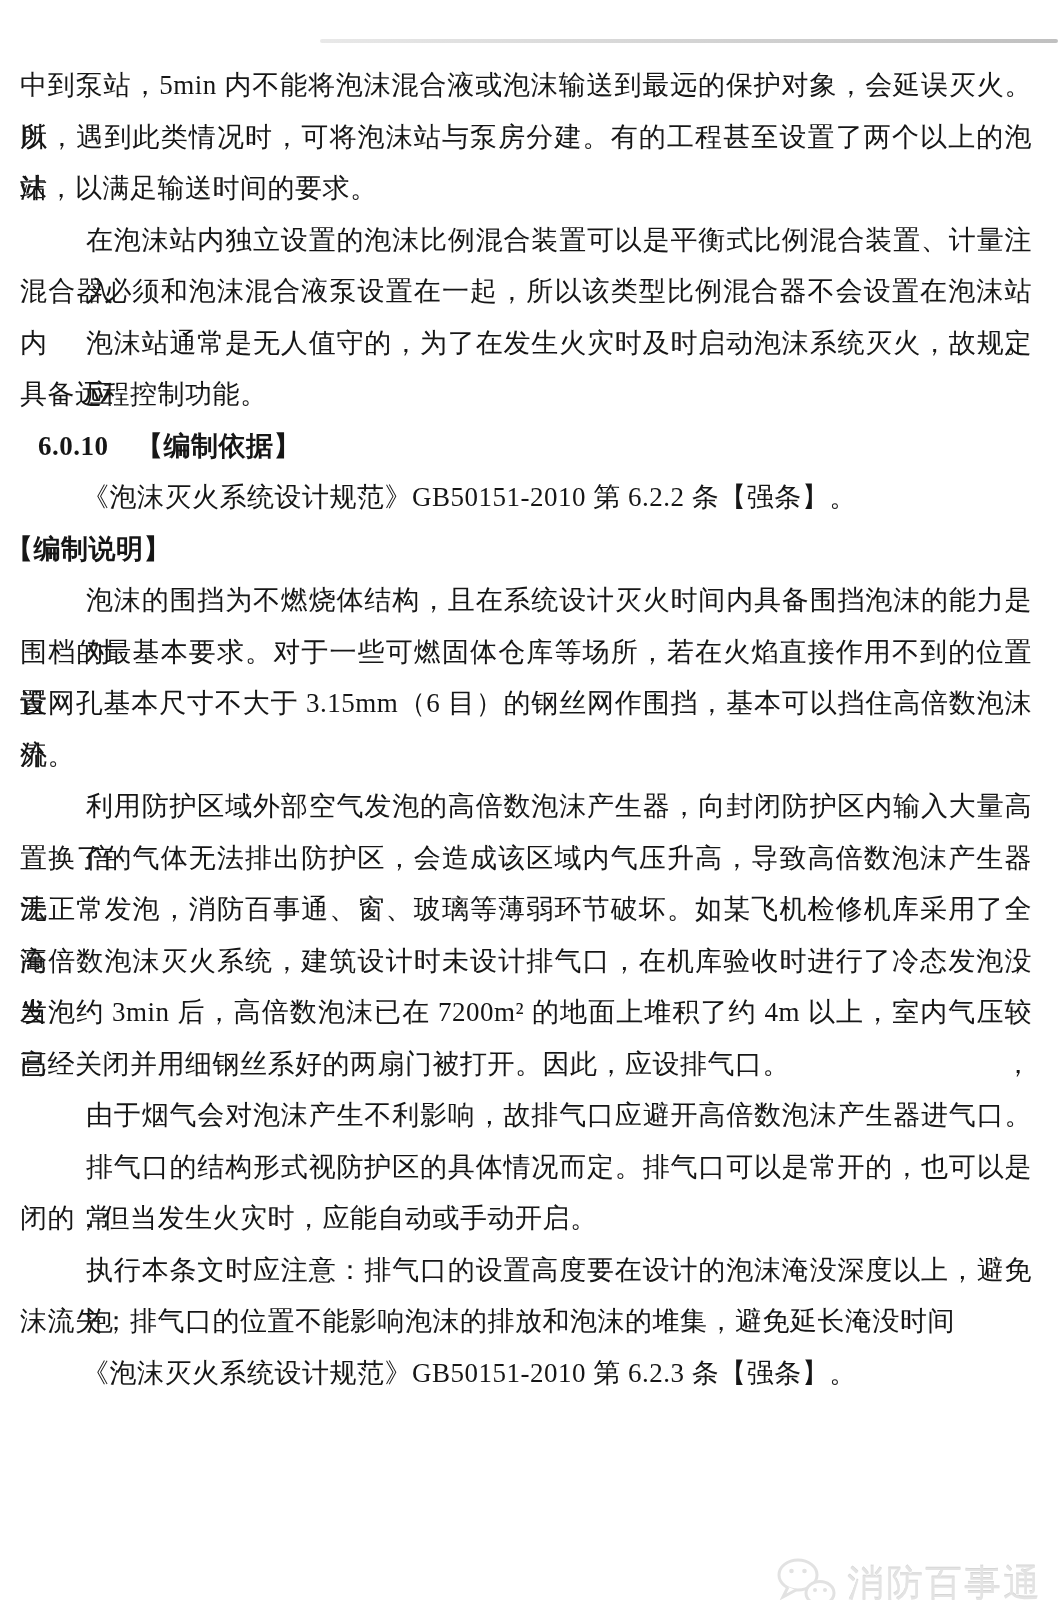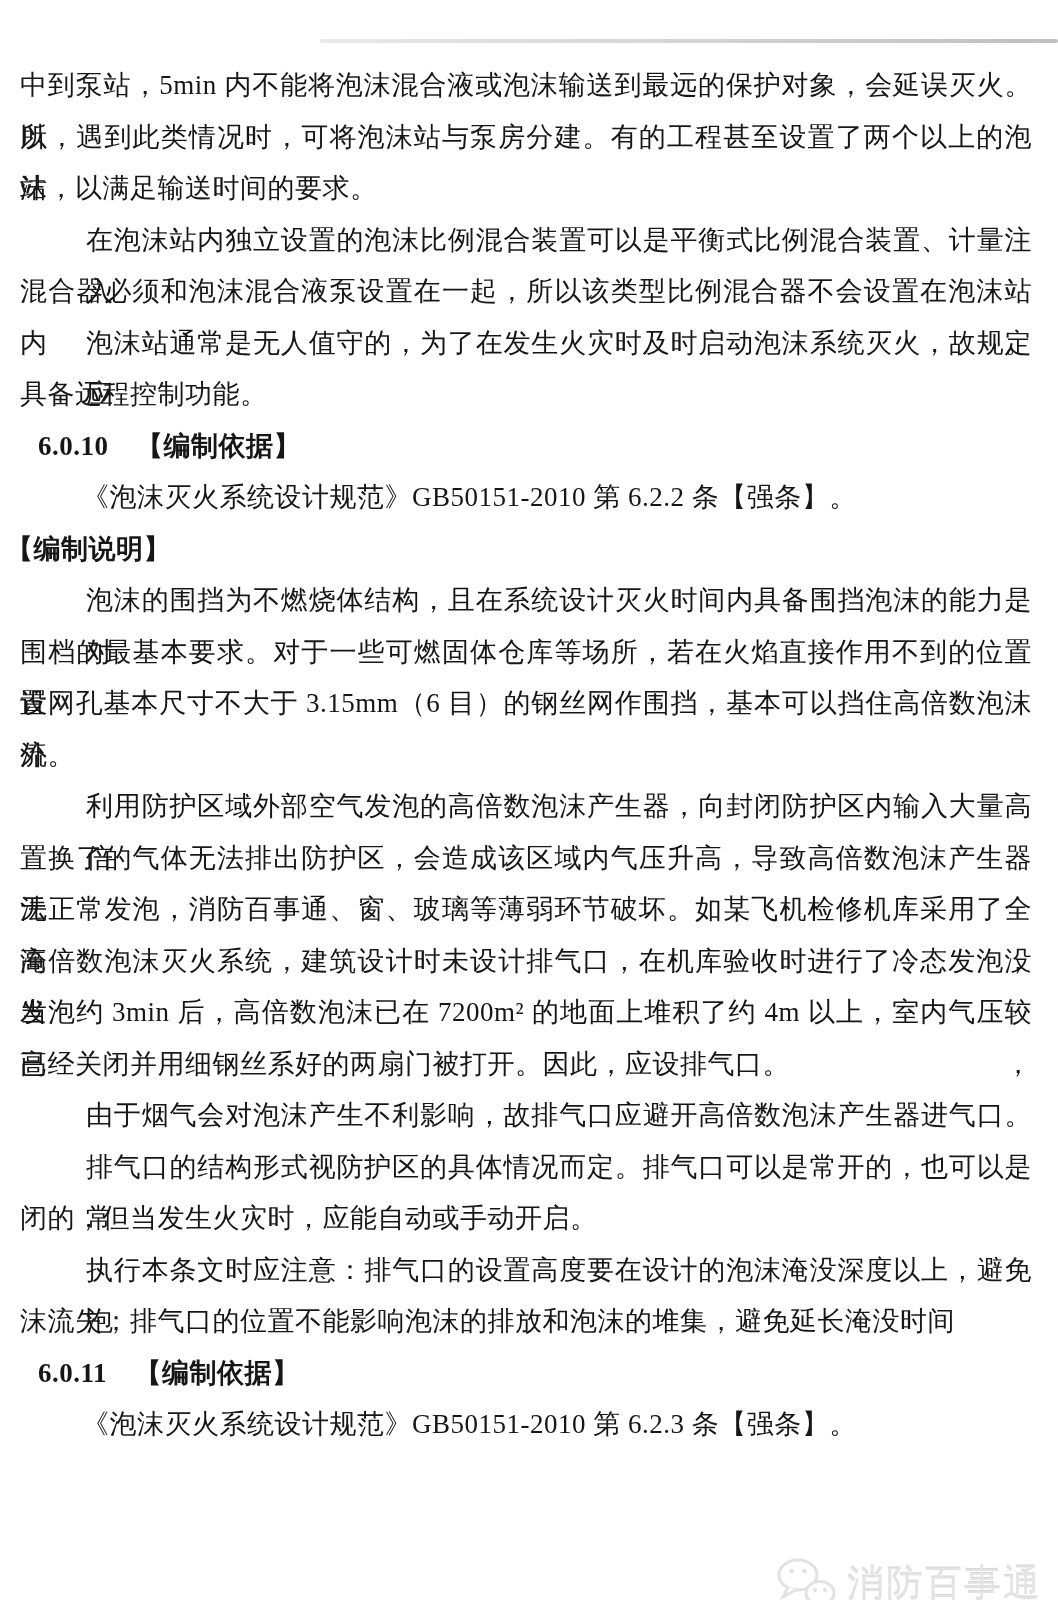--- a/index.html
+++ b/index.html
@@ -112,21 +112,20 @@
       <div class="line flush fill">置换了的气体无法排出防护区，会造成该区域内气压升高，导致高倍数泡沫产生器无</div>
       <div class="line flush fill">法正常发泡，消防百事通、窗、玻璃等薄弱环节破坏。如某飞机检修机库采用了全淹没</div>
       <div class="line flush fill">高倍数泡沫灭火系统，建筑设计时未设计排气口，在机库验收时进行了冷态发泡，当</div>
       <div class="line flush fill">发泡约 3min 后，高倍数泡沫已在 7200m² 的地面上堆积了约 4m 以上，室内气压较高，</div>
       <div class="line flush">已经关闭并用细钢丝系好的两扇门被打开。因此，应设排气口。</div>
       <div class="line indent fill">由于烟气会对泡沫产生不利影响，故排气口应避开高倍数泡沫产生器进气口。</div>
       <div class="line indent fill">排气口的结构形式视防护区的具体情况而定。排气口可以是常开的，也可以是常</div>
       <div class="line flush">闭的，但当发生火灾时，应能自动或手动开启。</div>
       <div class="line indent fill">执行本条文时应注意：排气口的设置高度要在设计的泡沫淹没深度以上，避免泡</div>
       <div class="line flush">沫流失；排气口的位置不能影响泡沫的排放和泡沫的堆集，避免延长淹没时间</div>
-      <div class="line heading">6.0.11　【编制依据】</div>
       <div class="line ref">《泡沫灭火系统设计规范》GB50151-2010 第 6.2.3 条【强条】。</div>
     </main>
 
   <div class="watermark">
     <span class="watermark-icon">
       <svg width="64" height="56" viewBox="0 0 64 56" fill="none">
         <ellipse cx="23" cy="19" rx="19" ry="15" stroke="#e2e2e2" stroke-width="3"></ellipse>
         <path d="M13 31 L8 41 L21 34" stroke="#e2e2e2" stroke-width="3" fill="#ffffff"></path>
         <circle cx="16.5" cy="15" r="2.3" fill="#e2e2e2"></circle>
         <circle cx="29.5" cy="15" r="2.3" fill="#e2e2e2"></circle>

